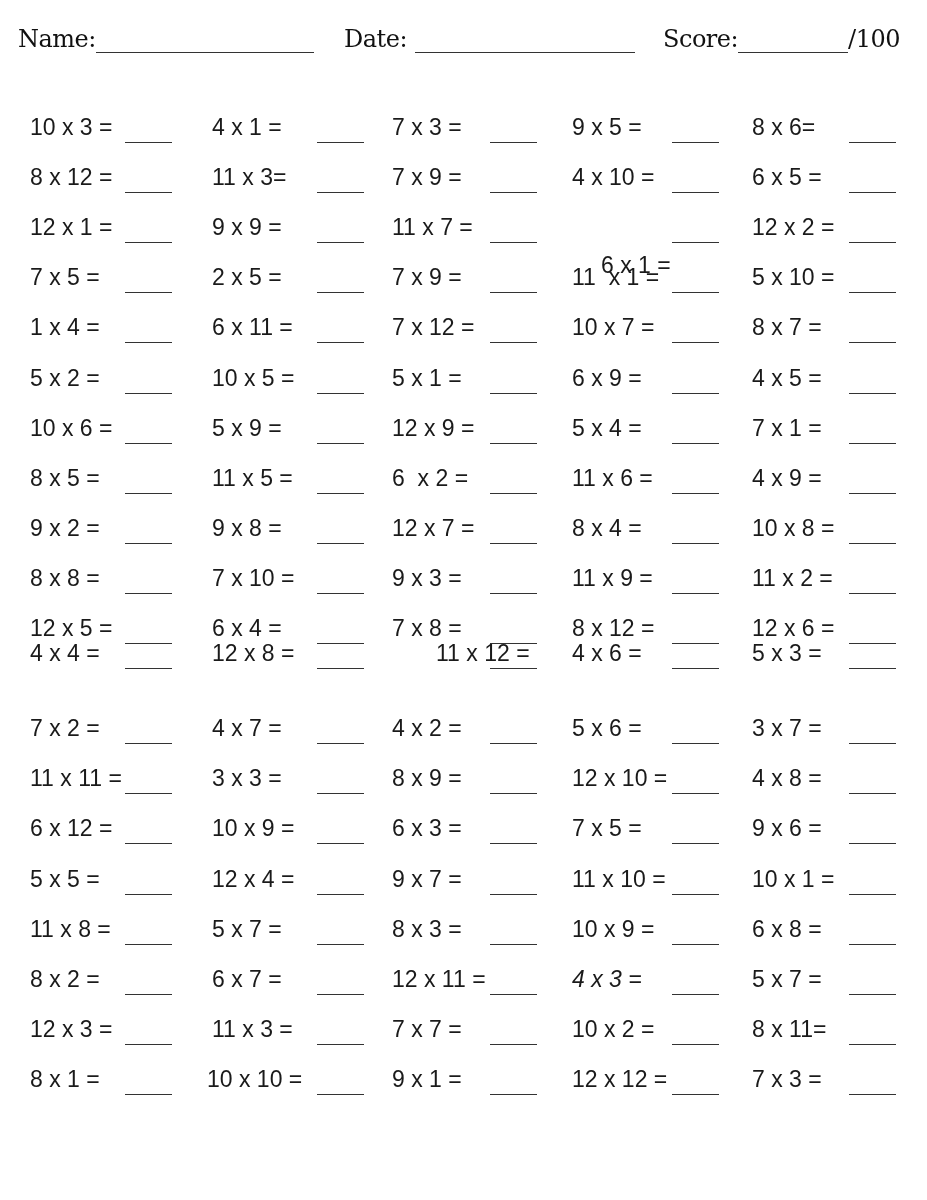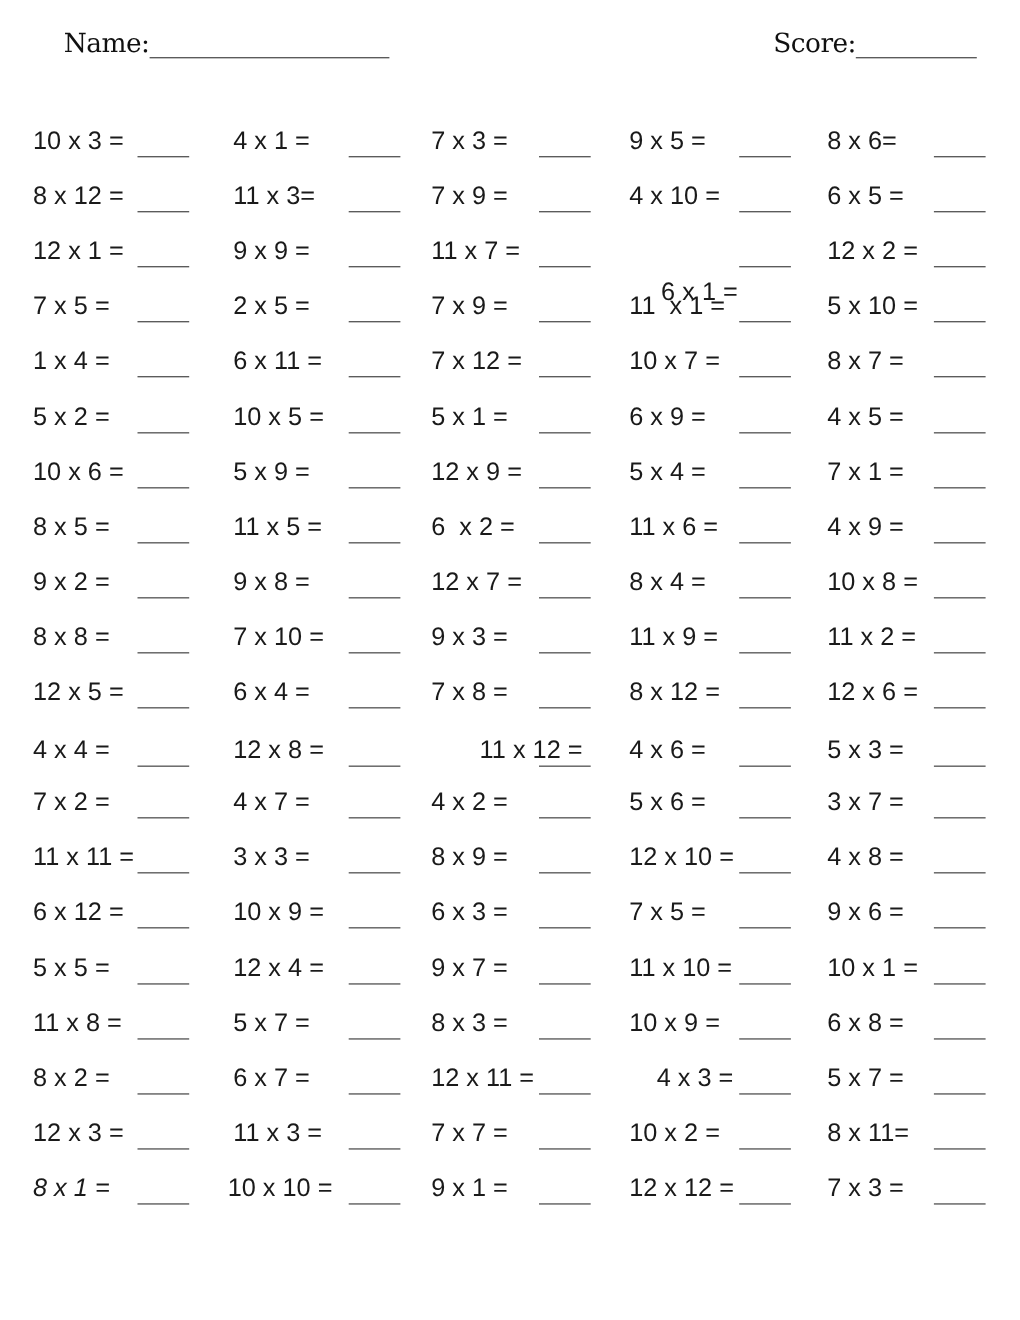--- a/index.html
+++ b/index.html
@@ -1,36 +1,40 @@
 <!DOCTYPE html>
 <html><head>
 <meta charset="utf-8">
 <style>
   html, body { margin:0; padding:0; background:#ffffff; }
   body { width:927px; height:1200px; position:relative; overflow:hidden; color:#111; }
   .header { position:absolute; top:22px; left:0; width:927px; height:40px;
     font-family:"DejaVu Serif","Liberation Serif",serif; font-size:24px; color:#111; }
   .hfield { position:absolute; top:0; display:flex; align-items:flex-end; }
-  .hlabel { letter-spacing:-0.5px;margin-left:40px; }
+  .hlabel { letter-spacing:-0.5px; }
   .hline { display:inline-block; border-bottom:1.5px solid #333; height:30px; }
   .grid { position:absolute; top:100px; left:0; width:927px;
     font-family:"Liberation Sans","DejaVu Sans",sans-serif; font-size:23px; color:#1a1a1a; }
   .row { position:absolute; left:0; width:927px; height:40px; }
   .cell { position:absolute; top:0; height:40px; }
   .expr { position:absolute; top:6px; white-space:pre; }
   .blank { position:absolute; top:34px; height:0; border-bottom:1.5px solid #333; width:47px; }
 </style>
 </head>
 <body>
 
 <div class="header">
   <div class="hfield" style="left:18px;">
     <span class="hlabel">Name:</span>
     <span class="hline" style="width:218px;"></span>
   </div>
+  <div class="hfield" style="left:344px;">
+    <span class="hlabel">Date:</span>
+    <span class="hline" style="width:220px;margin-left:8px;"></span>
+  </div>
   <div class="hfield" style="left:663px;">
     <span class="hlabel">Score:</span>
     <span class="hline" style="width:110px;"></span>
     <span class="hlabel">/100</span>
   </div>
 </div>
 
 <div class="grid" id="grid">
     <div class="row" style="top: 8px;">
       <div class="cell" style="left: 0px;">
@@ -267,21 +271,21 @@
       </div>
       <div class="cell" style="left: 0px;">
         <span class="expr" style="left: 572px;">8 x 12 =</span>
         <span class="blank" style="left: 672px;"></span>
       </div>
       <div class="cell" style="left: 0px;">
         <span class="expr" style="left: 752px;">12 x 6 =</span>
         <span class="blank" style="left: 849px;"></span>
       </div>
     </div>
-    <div class="row" style="top: 562px;">
+    <div class="row" style="top: 534px;">
       <div class="cell" style="left: 0px;">
         <span class="expr" style="left: 30px;">4 x 4 =</span>
         <span class="blank" style="left: 125px;"></span>
       </div>
       <div class="cell" style="left: 0px;">
         <span class="expr" style="left: 212px;">12 x 8 =</span>
         <span class="blank" style="left: 317px;"></span>
       </div>
       <div class="cell" style="left: 0px;">
         <span class="expr" style="left: 392px; margin-left: 44px;">11 x 12 =</span>
@@ -413,21 +417,21 @@
       </div>
       <div class="cell" style="left: 0px;">
         <span class="expr" style="left: 212px;">6 x 7 =</span>
         <span class="blank" style="left: 317px;"></span>
       </div>
       <div class="cell" style="left: 0px;">
         <span class="expr" style="left: 392px;">12 x 11 =</span>
         <span class="blank" style="left: 490px;"></span>
       </div>
       <div class="cell" style="left: 0px;">
-        <span class="expr" style="left: 597px;">4 x 3 =</span>
+        <span class="expr" style="left: 572px; font-style: italic;">4 x 3 =</span>
         <span class="blank" style="left: 672px;"></span>
       </div>
       <div class="cell" style="left: 0px;">
         <span class="expr" style="left: 752px;">5 x 7 =</span>
         <span class="blank" style="left: 849px;"></span>
       </div>
     </div>
     <div class="row" style="top: 909.8px;">
       <div class="cell" style="left: 0px;">
         <span class="expr" style="left: 30px;">12 x 3 =</span>
@@ -445,21 +449,21 @@
         <span class="expr" style="left: 572px;">10 x 2 =</span>
         <span class="blank" style="left: 672px;"></span>
       </div>
       <div class="cell" style="left: 0px;">
         <span class="expr" style="left: 752px;">8 x 11=</span>
         <span class="blank" style="left: 849px;"></span>
       </div>
     </div>
     <div class="row" style="top: 959.9px;">
       <div class="cell" style="left: 0px;">
-        <span class="expr" style="left: 30px; font-style: italic;">8 x 1 =</span>
+        <span class="expr" style="left: 30px;">8 x 1 =</span>
         <span class="blank" style="left: 125px;"></span>
       </div>
       <div class="cell" style="left: 0px;">
         <span class="expr" style="left: 207px;">10 x 10 =</span>
         <span class="blank" style="left: 317px;"></span>
       </div>
       <div class="cell" style="left: 0px;">
         <span class="expr" style="left: 392px;">9 x 1 =</span>
         <span class="blank" style="left: 490px;"></span>
       </div>

